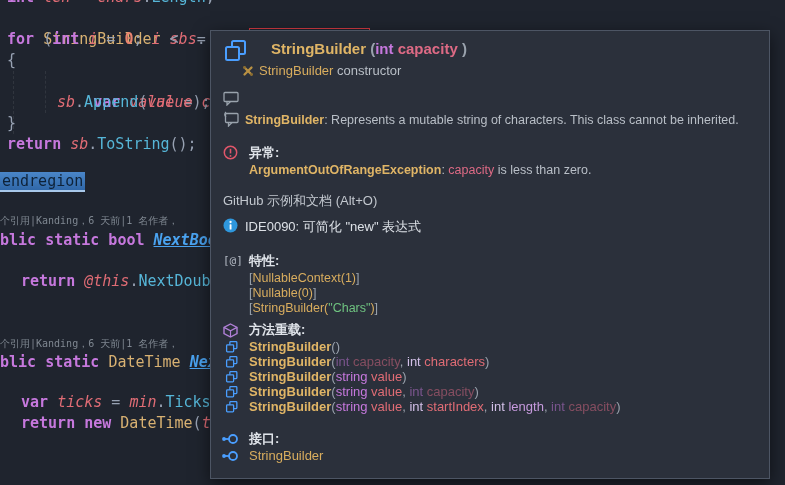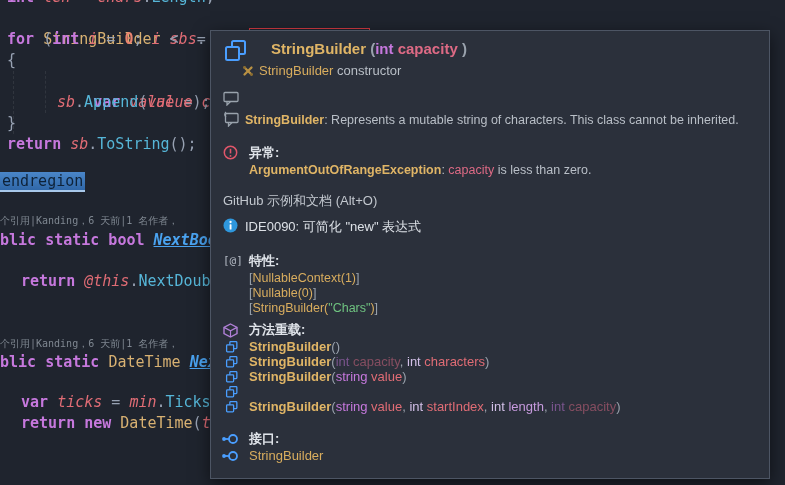--- a/index.html
+++ b/index.html
@@ -160,20 +160,21 @@
     <span class="ticon" style="left:14px;top:339px;"><svg width="14" height="14" viewBox="0 0 26 26">
           <rect x="9" y="3" width="13" height="13" rx="1.5" fill="none" stroke="#4a9eff" stroke-width="2.4"></rect>
           <rect x="3" y="9" width="13" height="13" rx="1.5" fill="#2b303b" stroke="#4a9eff" stroke-width="2.4"></rect>
         </svg></span>
     <div class="trow ovl" style="left:38px;top:338px;"><span class="gdb">StringBuilder</span><span class="gy2">(</span><span class="kwt">string</span><span class="sal"> value</span><span class="gy2">)</span></div>
 
     <span class="ticon" style="left:14px;top:354px;"><svg width="14" height="14" viewBox="0 0 26 26">
           <rect x="9" y="3" width="13" height="13" rx="1.5" fill="none" stroke="#4a9eff" stroke-width="2.4"></rect>
           <rect x="3" y="9" width="13" height="13" rx="1.5" fill="#2b303b" stroke="#4a9eff" stroke-width="2.4"></rect>
         </svg></span>
+    <div class="trow ovl" style="left:38px;top:353px;"><span class="gdb">StringBuilder</span><span class="gy2">(</span><span class="kwt">string</span><span class="sal"> value</span><span class="gy2">, </span><span class="kwt dim">int</span><span class="pk dim"> capacity</span><span class="gy2">)</span></div>
 
     <span class="ticon" style="left:14px;top:369px;"><svg width="14" height="14" viewBox="0 0 26 26">
           <rect x="9" y="3" width="13" height="13" rx="1.5" fill="none" stroke="#4a9eff" stroke-width="2.4"></rect>
           <rect x="3" y="9" width="13" height="13" rx="1.5" fill="#2b303b" stroke="#4a9eff" stroke-width="2.4"></rect>
         </svg></span>
     <div class="trow ovl" style="left:38px;top:368px;"><span class="gdb">StringBuilder</span><span class="gy2">(</span><span class="kwt">string</span><span class="sal"> value</span><span class="gy2">, </span><span class="lav">int</span><span class="sal"> startIndex</span><span class="gy2">, </span><span class="lav">int</span><span class="plav"> length</span><span class="gy2">, </span><span class="kwt dim">int</span><span class="pk dim"> capacity</span><span class="gy2">)</span></div>
 
     <span class="ticon" style="left:10px;top:400px;">
       <svg width="18" height="16" viewBox="0 0 18 16">
           <circle cx="12" cy="8" r="4" fill="none" stroke="#4a9eff" stroke-width="1.8"></circle>

